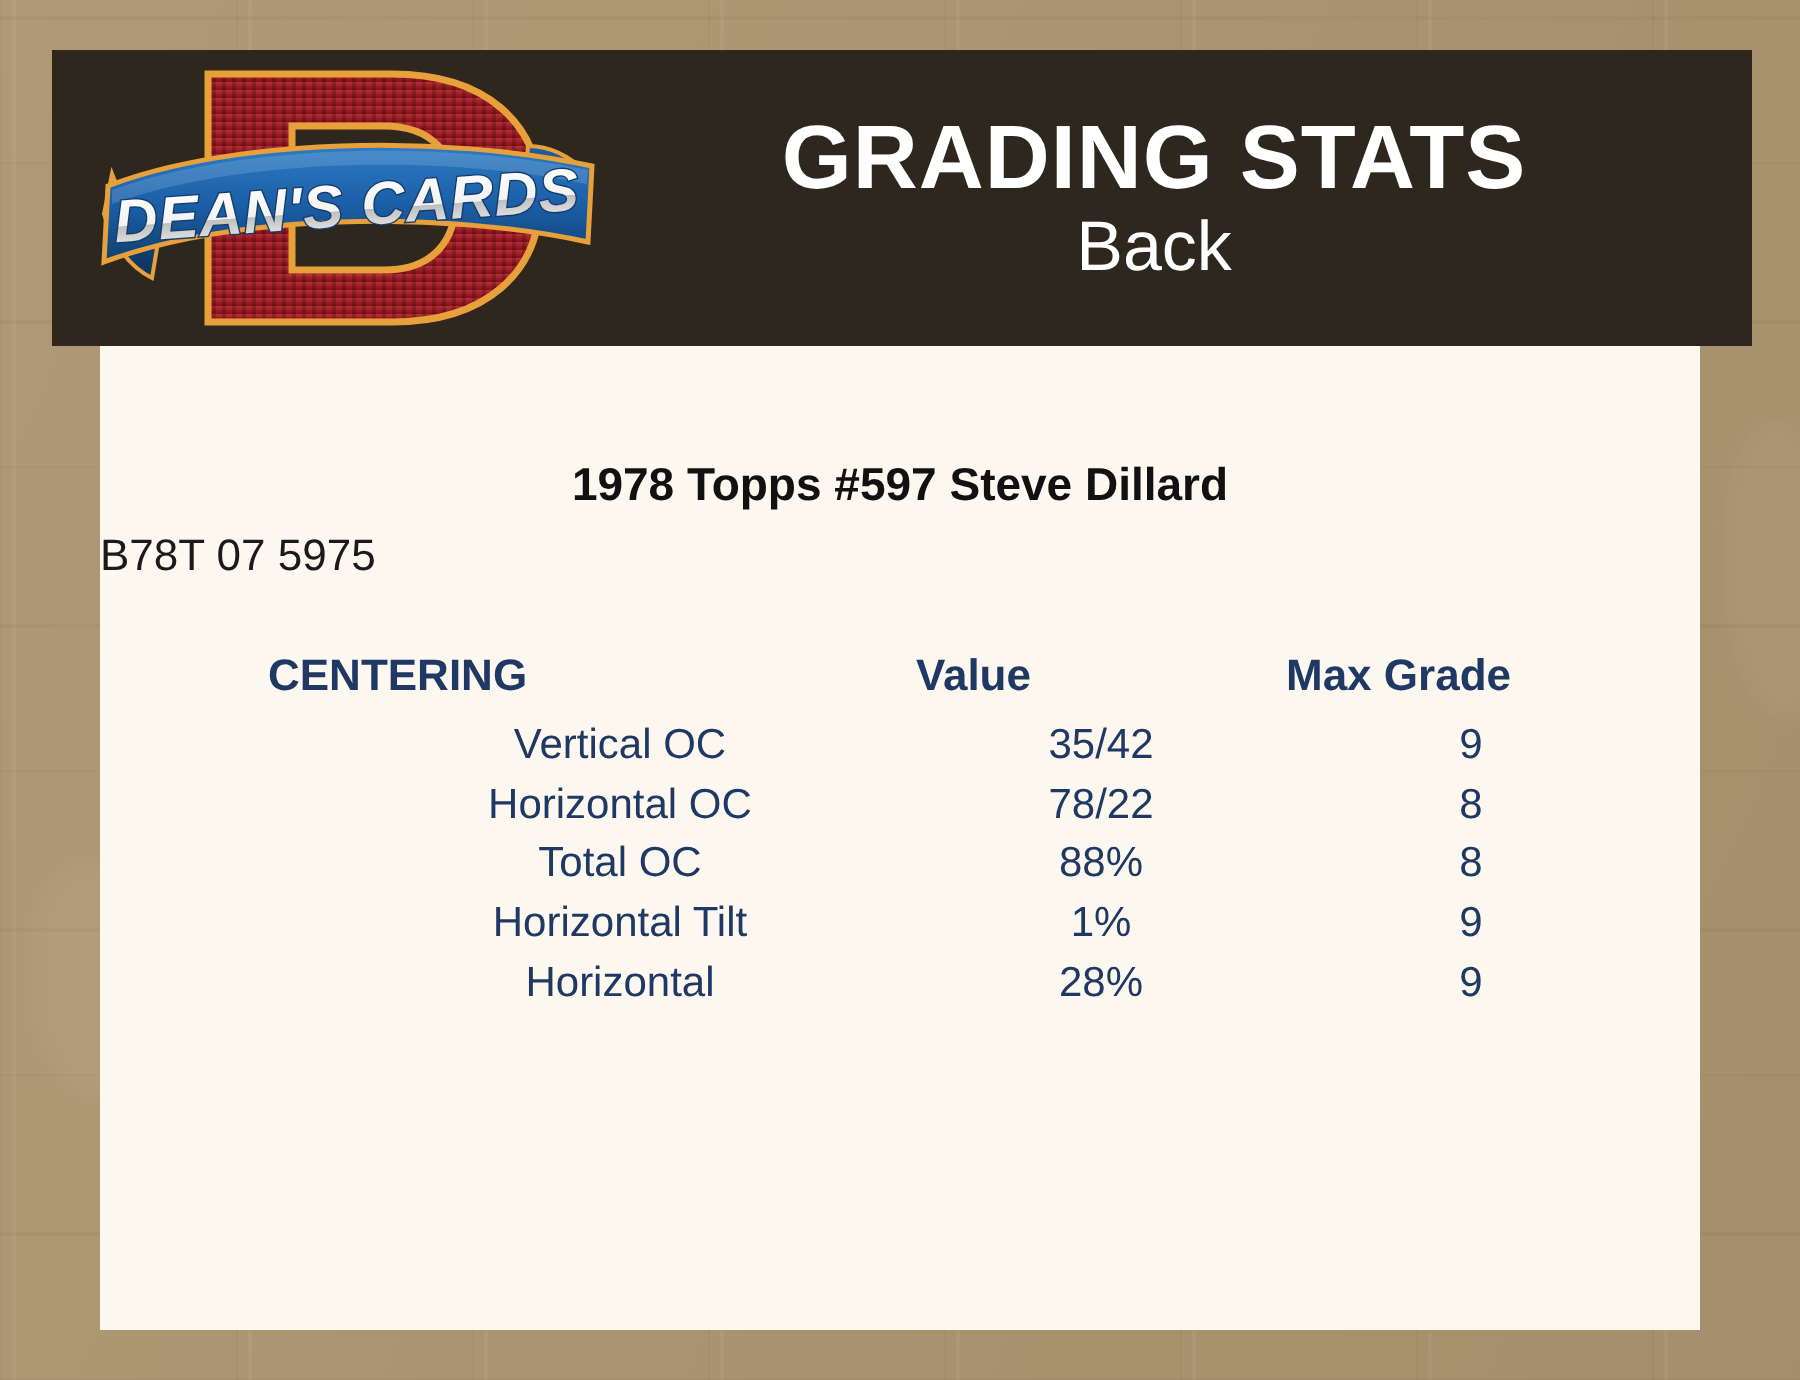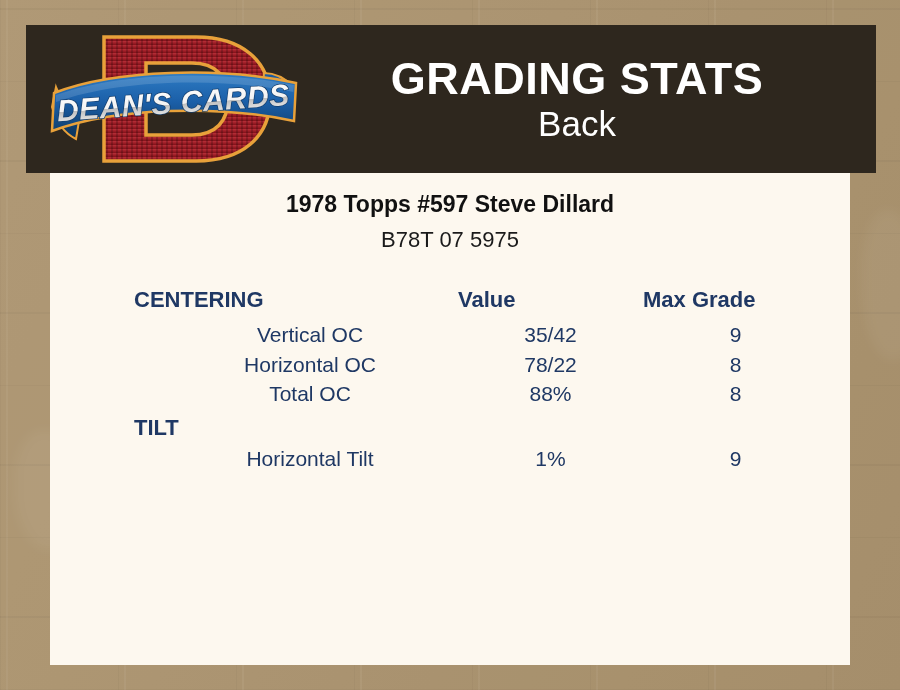--- a/index.html
+++ b/index.html
@@ -98,24 +98,23 @@
     width: 800px;
     height: 492px;
     background-color: #FDF8EF;
   }
 
   .card-title {
     text-align: center;
     color: #111111;
     font-size: 23px;
     font-weight: bold;
-    margin-top: 18px;
+    margin-top: 56px;
   }
   .card-serial {
-    text-align: center;
     color: #1a1a1a;
     font-size: 22px;
     font-weight: 400;
     margin-top: 9px;
   }
 
   
   .stats {
     margin-top: 34px;
     width: 700px;
@@ -245,26 +244,26 @@
             <td class="row-label">Horizontal OC</td>
             <td class="row-value">78/22</td>
             <td class="row-grade">8</td>
           </tr>
           <tr>
             <td class="row-label">Total OC</td>
             <td class="row-value">88%</td>
             <td class="row-grade">8</td>
           </tr>
           <tr>
-            <td class="section-label">TILT</td>
-            <td></td>
-            <td></td>
-          </tr>
-          <tr>
             <td class="row-label">Horizontal Tilt</td>
             <td class="row-value">1%</td>
             <td class="row-grade">9</td>
           </tr>
+          <tr>
+            <td class="row-label">Horizontal</td>
+            <td class="row-value">28%</td>
+            <td class="row-grade">9</td>
+          </tr>
         </tbody>
     </table>
 
   </div>
 </div>
 
 </body></html>

